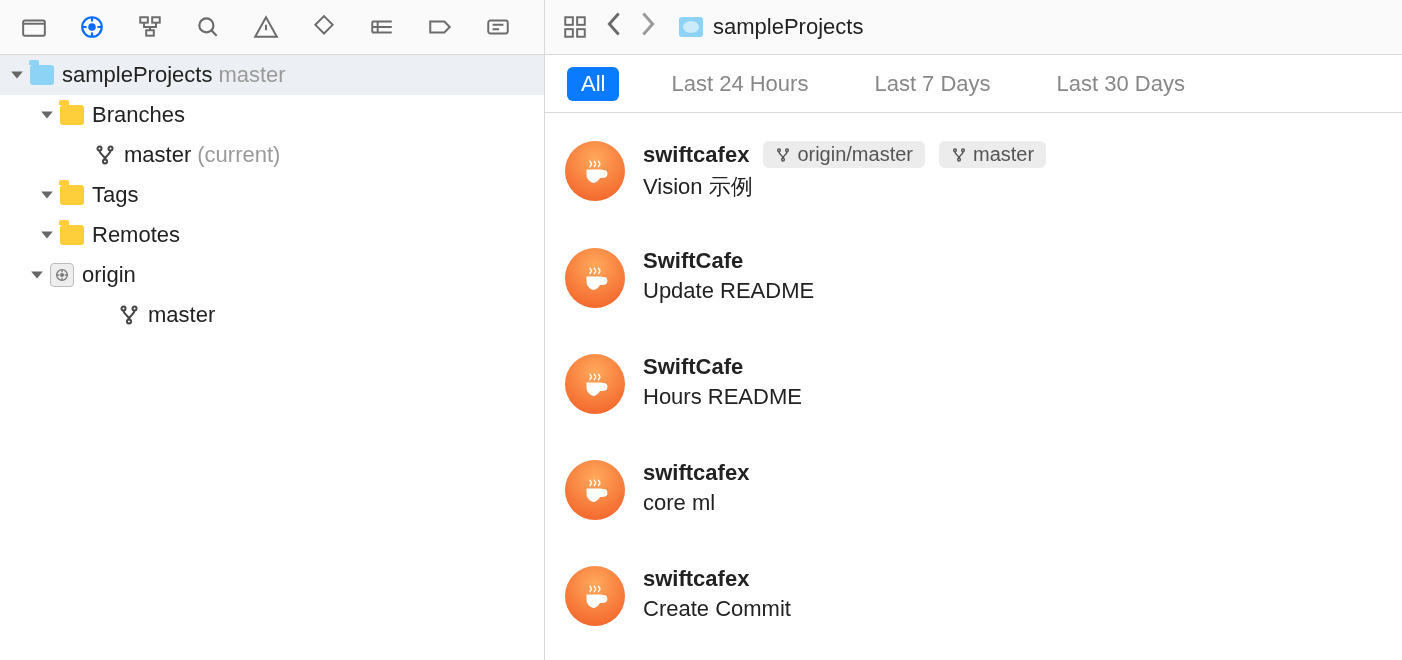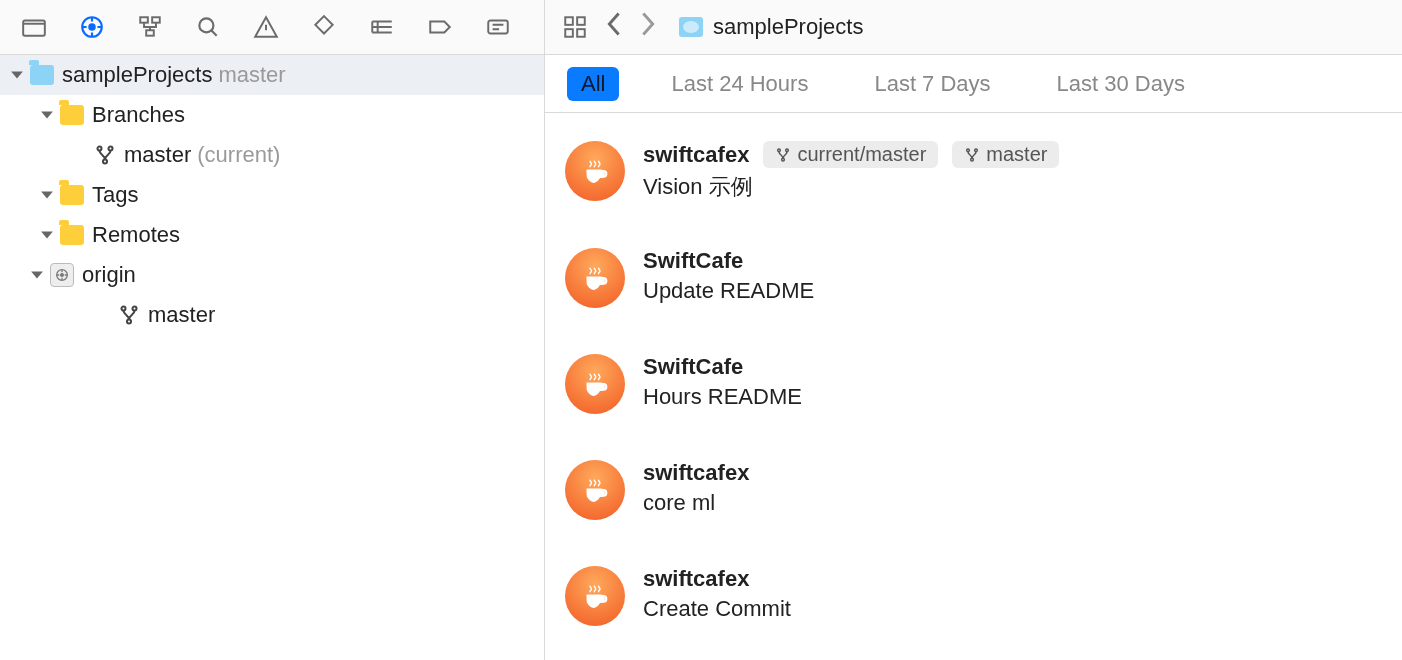--- a/index.html
+++ b/index.html
@@ -136,21 +136,21 @@
     height: 58px;
     display:flex; align-items:center;
     gap: 38px;
     padding-left: 22px;
     border-bottom:1px solid #d9d9d9;
     font-size:22px;
   }
   .pill {
     color:#888; padding:4px 14px; border-radius:6px; cursor:default;
   }
-  .pill.active { background:#0a7bff; color:#0f172a; }
+  .pill.active { background:#0a7bff; color:#ffffff; }
 
   
   .commits { padding: 14px 20px; overflow:auto; }
   .commit {
     display:flex; align-items:flex-start;
     padding: 14px 0;
   }
   .avatar {
     width:60px; height:60px; border-radius:50%;
     background: radial-gradient(circle at 50% 30%, #FFA95B, #F15A24);
@@ -372,21 +372,21 @@
               <span class="author">swiftcafex</span>
               <span class="badge">
                 <span style="display: inline-flex;">
                   <svg viewBox="0 0 24 24" fill="none" stroke="currentColor" stroke-width="2.2">
                     <circle cx="6" cy="5" r="2"></circle>
                     <circle cx="18" cy="5" r="2"></circle>
                     <circle cx="12" cy="19" r="2"></circle>
                     <path d="M6 7c0 5 6 5 6 10M18 7c0 5-6 5-6 10"></path>
                   </svg>
                 </span>
-                <span>current/master</span>
+                <span>origin/master</span>
               </span>
               <span class="badge">
                 <span style="display: inline-flex;">
                   <svg viewBox="0 0 24 24" fill="none" stroke="currentColor" stroke-width="2.2">
                     <circle cx="6" cy="5" r="2"></circle>
                     <circle cx="18" cy="5" r="2"></circle>
                     <circle cx="12" cy="19" r="2"></circle>
                     <path d="M6 7c0 5 6 5 6 10M18 7c0 5-6 5-6 10"></path>
                   </svg>
                 </span>

